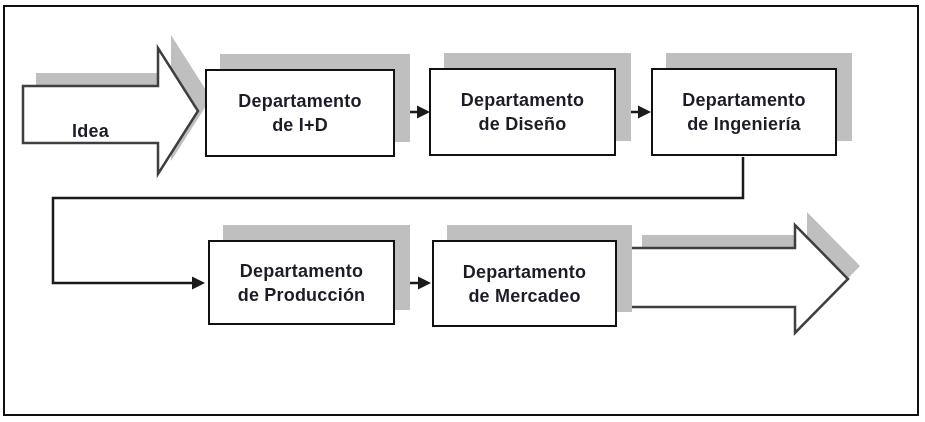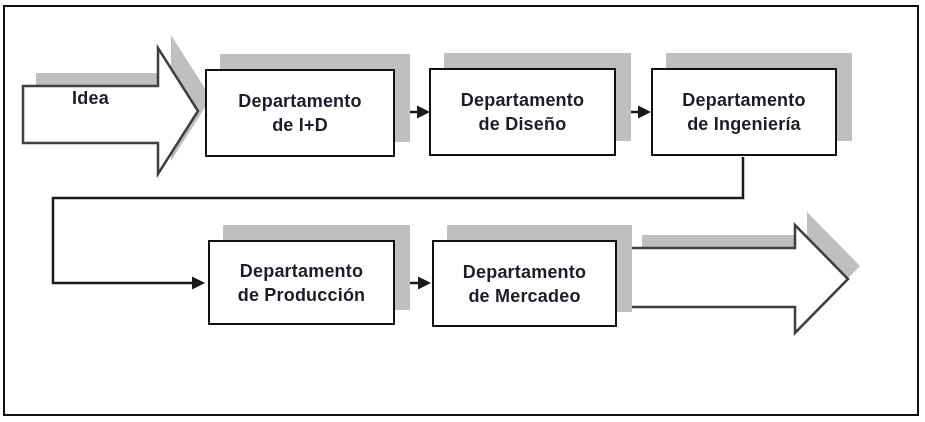--- a/index.html
+++ b/index.html
@@ -53,21 +53,21 @@
     font-weight: bold;
     line-height: 24px;
     color: #1c1c28;
     letter-spacing: 0.2px;
     white-space: pre-line;
     text-align: center;
   }
   .arrow-label-wrap {
     position: absolute;
     display: flex;
-    align-items: flex-start;
+    align-items: flex-end;
     justify-content: center;
     pointer-events: none;
   }
   
   #box-0 { left: 205px; top: 69px;  width: 190px; height: 88px; }
   #box-1 { left: 429px; top: 68px;  width: 187px; height: 88px; }
   #box-2 { left: 651px; top: 68px;  width: 186px; height: 88px; }
   #box-3 { left: 208px; top: 240px; width: 187px; height: 85px; }
   #box-4 { left: 432px; top: 240px; width: 185px; height: 87px; }
   #idea-label-wrap  { left: 23px;  top: 86px;  width: 135px; height: 57px; }

